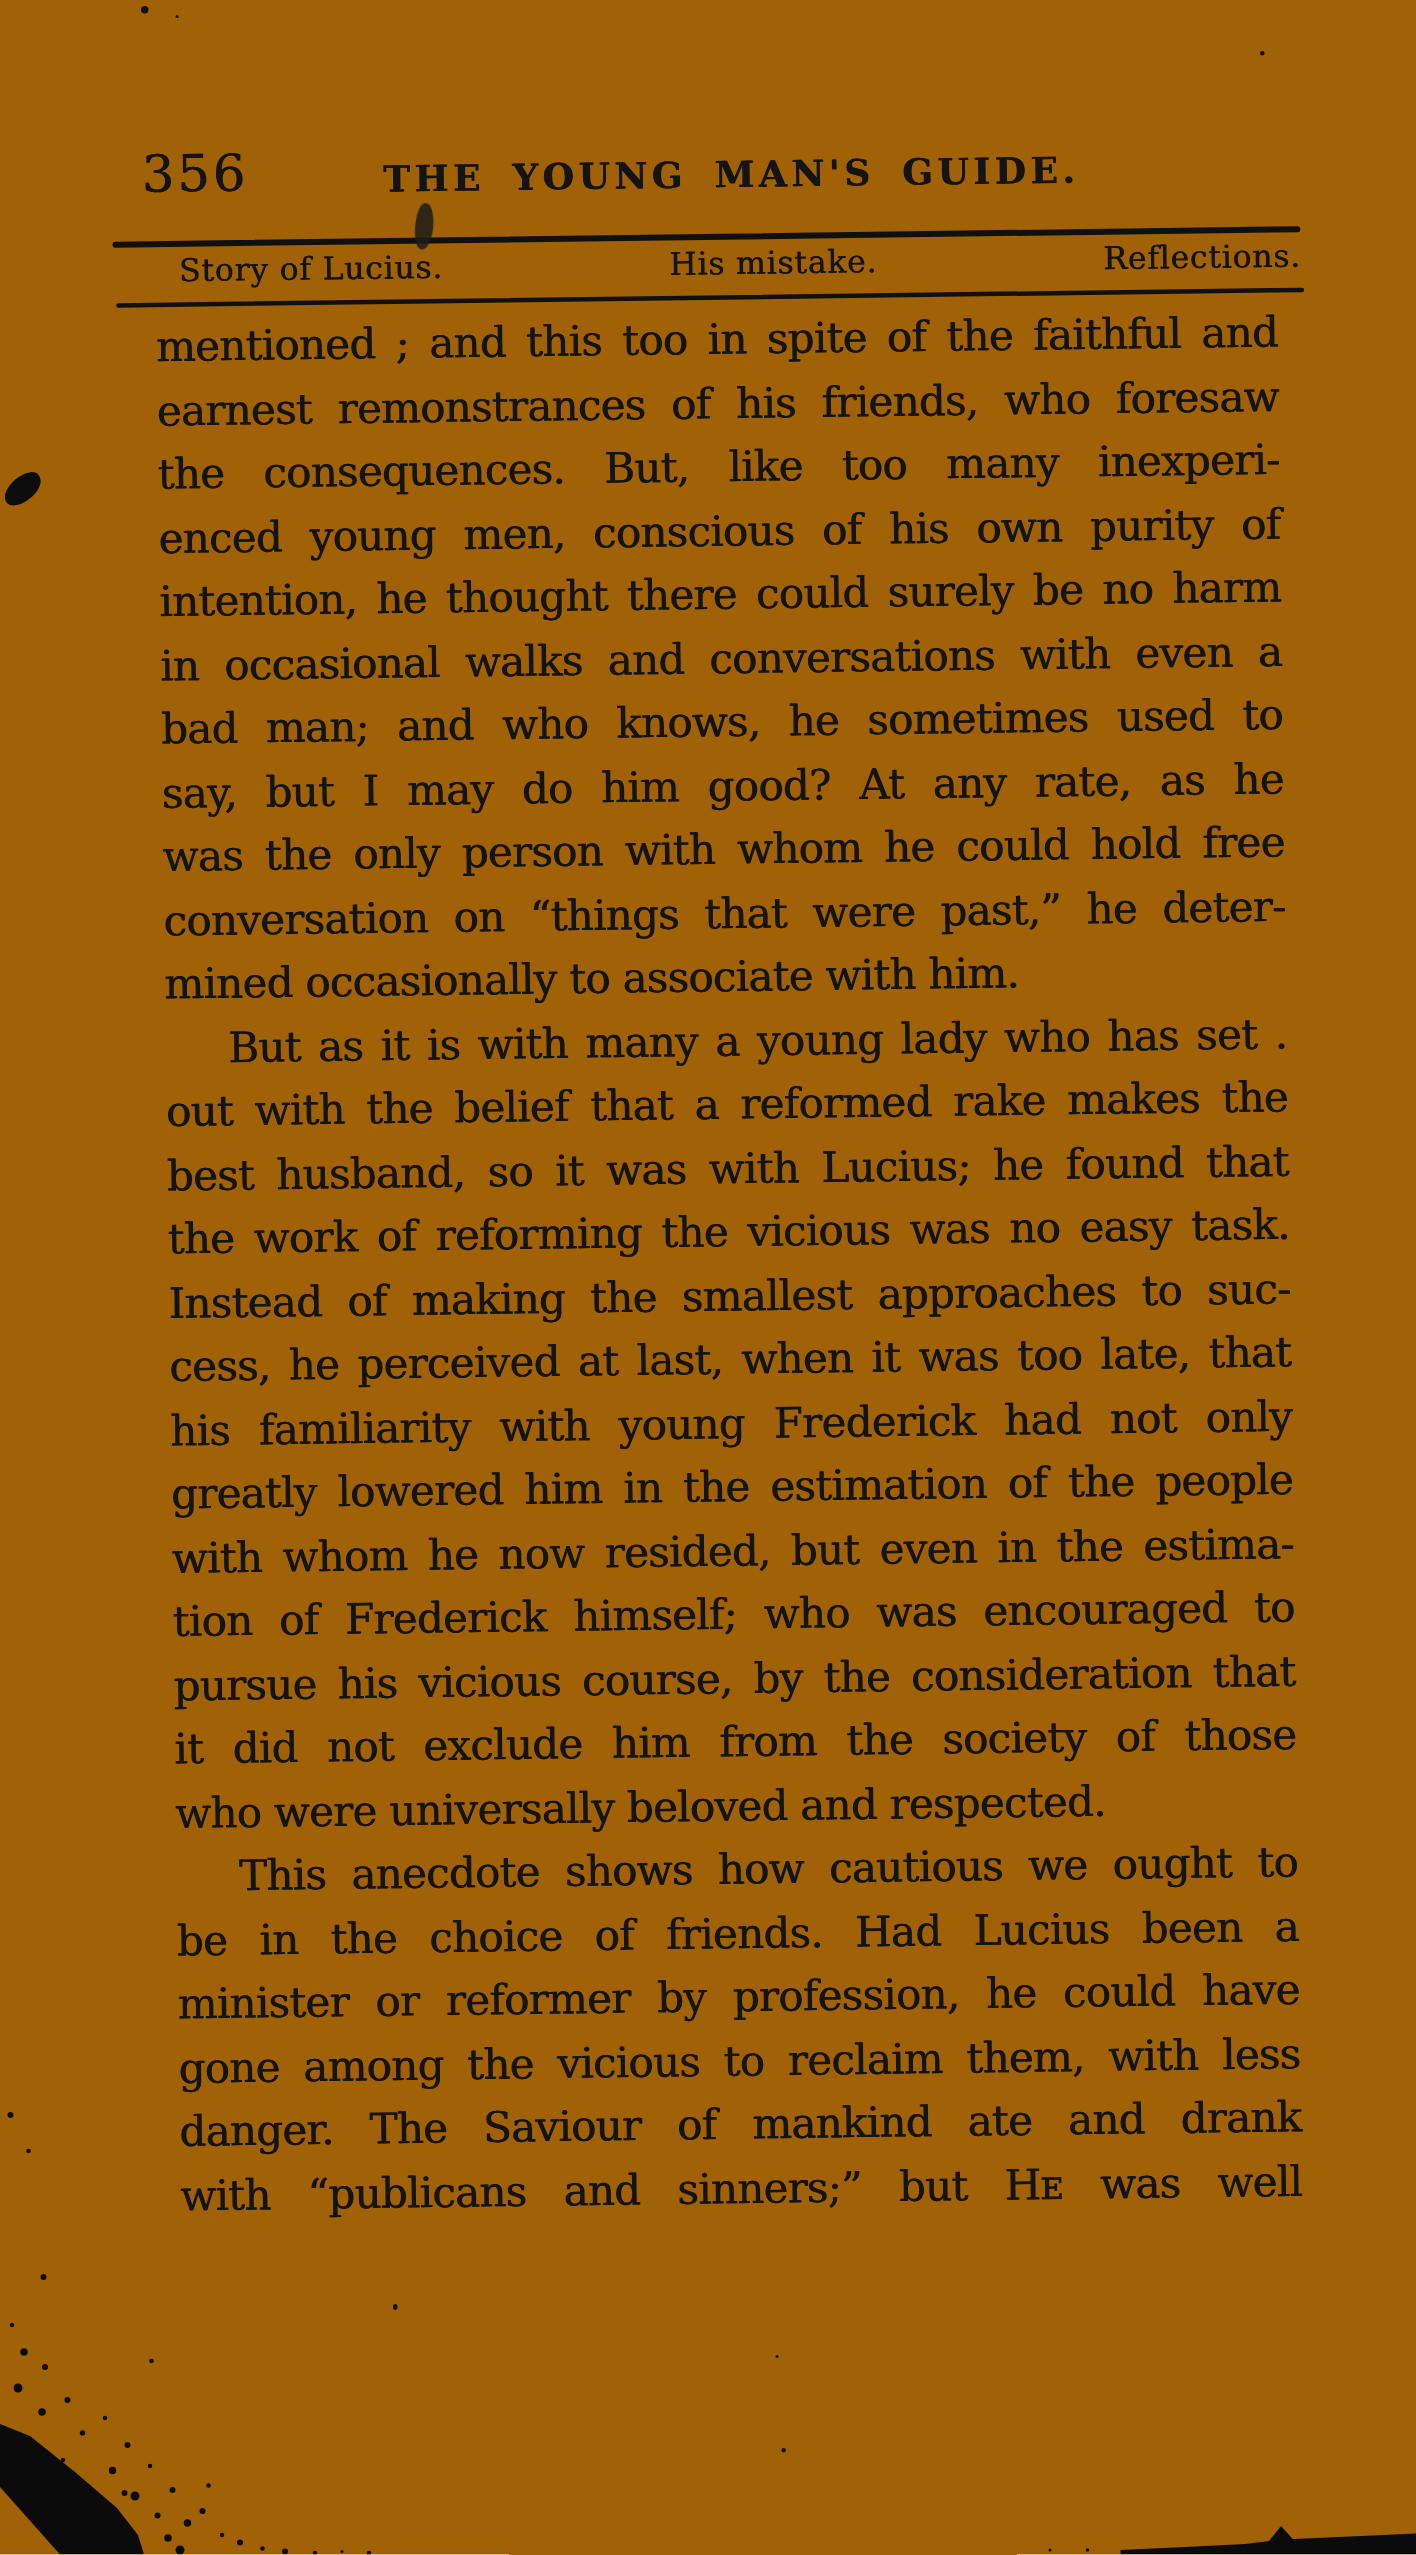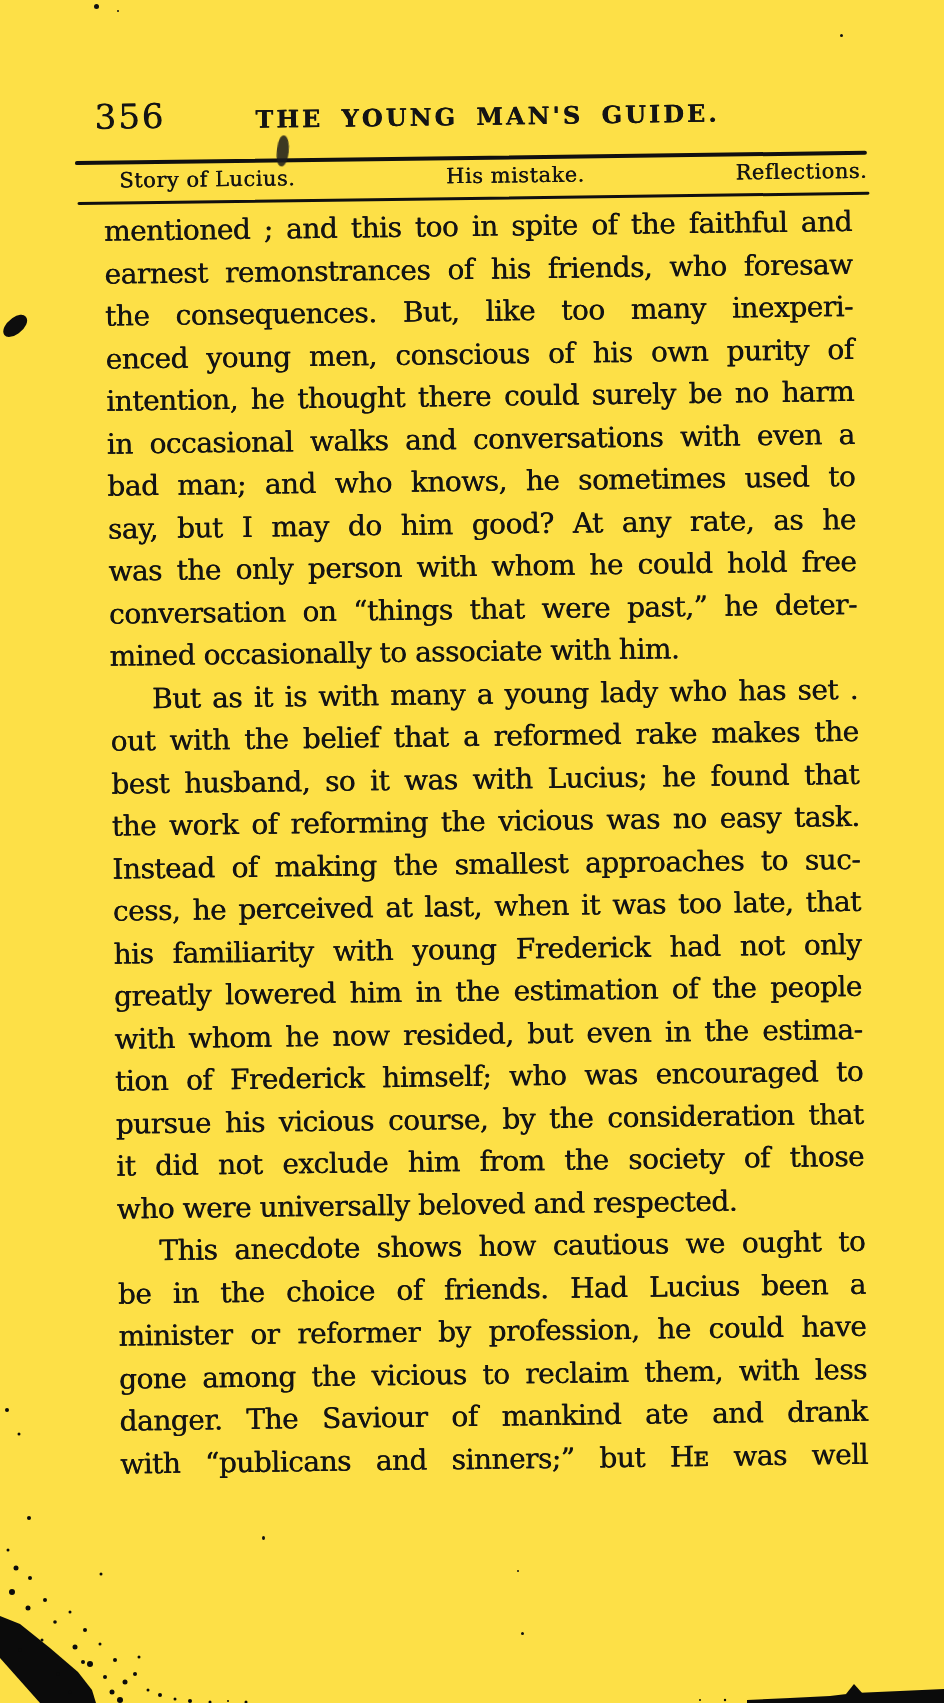--- a/index.html
+++ b/index.html
@@ -1,20 +1,20 @@
 <!DOCTYPE html>
 <html><head>
 <meta charset="utf-8">
 <style>
   html, body { margin: 0; padding: 0; background: #ffffff; }
   .page {
     position: relative;
     width: 944px;
     height: 1703px;
-    background: #fde047;
+    background: #a16207;
     overflow: hidden;
     font-family: "DejaVu Serif", "Liberation Serif", "DejaVu Sans", serif;
     color: #141414;
   }
   .content {
     position: absolute;
     inset: 0;
     transform: rotate(-0.75deg);
     transform-origin: 472px 850px;
   }

